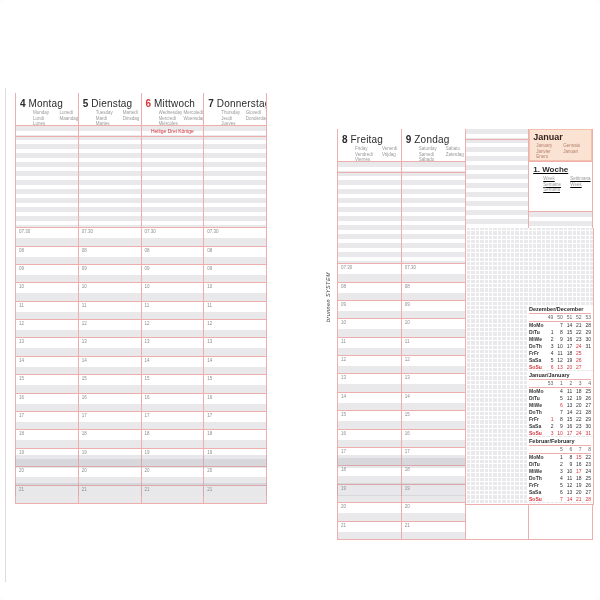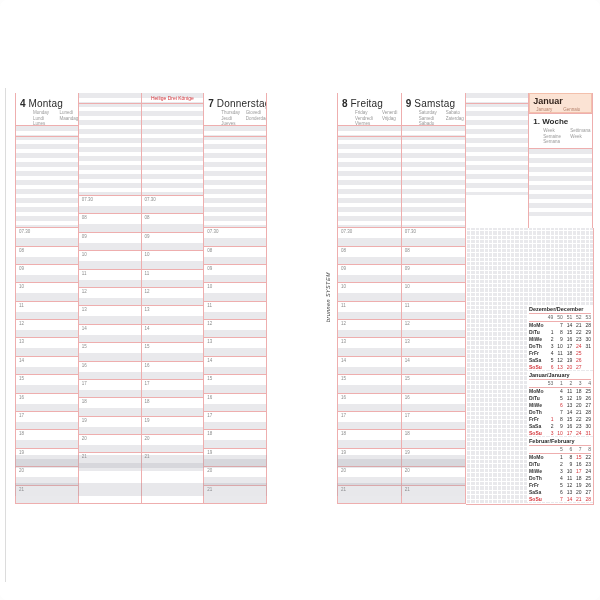--- a/index.html
+++ b/index.html
@@ -11,21 +11,21 @@
   body{
     width:600px;height:600px;background:#fdfdfd;
     font-family:"Liberation Sans","DejaVu Sans",sans-serif;
     -webkit-font-smoothing:antialiased;
   }
   .sheet{position:relative;width:600px;height:600px;background:#fff;overflow:hidden;border-radius:7px;}
   .edge-left{position:absolute;left:5px;top:88px;width:1px;height:494px;background:#dcdcdc;}
 
   .page{position:absolute;top:93px;height:411px;z-index:0;}
   #left-page{left:15px;width:252px;}
-  #right-page{left:337px;width:256px;}
+  #right-page{left:337px;width:256px;margin-top:36px;}
   .cols{display:flex;height:100%;border-left:1px solid var(--rl);border-bottom:1px solid var(--rl);box-sizing:border-box;}
   .day-col{flex:1;min-width:0;border-right:1px solid var(--rl);display:flex;flex-direction:column;background:#fff;}
 
   .day-head{height:33px;box-sizing:border-box;border-bottom:1px solid var(--rl);padding:3px 0 0 4px;overflow:hidden;}
   .day-line{white-space:nowrap;line-height:11px;}
   .day-num{display:inline-block;font-weight:bold;font-size:10px;color:#2b2b2b;}
   .day-name{display:inline-block;font-size:10px;color:#2b2b2b;margin-left:3px;letter-spacing:0.2px;}
   .red{color:var(--red) !important;}
   .day-trans{display:flex;padding-left:13px;margin-top:1px;}
   .tcol{width:27px;overflow:hidden;}
@@ -39,26 +39,26 @@
     border-bottom:1px solid var(--rl);font-size:5px;line-height:10px;text-align:center;
     color:var(--red);overflow:hidden;white-space:nowrap;}
 
   .timegrid{flex:1;display:flex;flex-direction:column;}
   .hrow{height:18.4px;box-sizing:border-box;border-top:1px solid var(--rl);display:flex;flex-direction:column;}
   .htop{height:10px;position:relative;}
   .hlabel{position:absolute;left:3px;top:1px;font-size:4.5px;line-height:5px;color:#8d8d8d;}
   .hgray{flex:1;background:var(--gray);}
 
   
-  .month-box{height:21px;box-sizing:border-box;background:#fbe3d4;border-bottom:1px solid var(--rl);
+  .month-box{height:33px;box-sizing:border-box;background:#fbe3d4;border-bottom:1px solid var(--rl);
     box-shadow:inset 0 0 0 1px #f3c0ac;padding:3px 8px 0 4px;overflow:hidden;}
   .month-title{font-size:9px;font-weight:bold;color:#33241d;line-height:10px;}
   .month-box .tline{color:#b5826d;}
   .month-box .day-trans{padding-left:3px;}
-  .week-box{height:35px;box-sizing:border-box;border-bottom:1px solid var(--rl);padding:3px 0 0 4px;background:#fff;overflow:hidden;}
+  .week-box{height:50px;box-sizing:border-box;border-bottom:1px solid var(--rl);padding:3px 0 0 4px;background:#fff;overflow:hidden;text-decoration:underline;}
   .week-title{font-size:8px;font-weight:bold;color:#2b2b2b;line-height:10px;}
   .week-box .day-trans{padding-left:10px;}
 
   .checker{position:absolute;left:466px;top:228px;width:128px;height:277px;z-index:2;box-sizing:border-box;
     background-color:var(--gray);
     background-image:
       repeating-linear-gradient(0deg,#ffffff 0px,#ffffff 1px,transparent 1px,transparent 4.4px),
       repeating-linear-gradient(90deg,#ffffff 0px,#ffffff 1px,transparent 1px,transparent 4.4px);
     border-bottom:1px solid var(--rl);border-right:1px solid var(--rl);}
 
@@ -188,20 +188,34 @@
             </div>
             <div class="hrow">
               <div class="htop">
                 <span class="hlabel">21</span>
               </div>
               <div class="hgray"></div>
             </div>
           </div>
         </div>
         <div class="day-col">
+          <div class="day-head">
+            <div class="day-line"><span class="day-num">5</span><span class="day-name">Dienstag</span></div>
+            <div class="day-trans">
+              <div class="tcol">
+                <div class="tline">Tuesday</div>
+                <div class="tline">Mardi</div>
+                <div class="tline">Martes</div>
+              </div>
+              <div class="tcol">
+                <div class="tline">Martedì</div>
+                <div class="tline">Dinsdag</div>
+              </div>
+            </div>
+          </div>
           <div class="notes">
             <div class="holiday-row"></div>
           </div>
           <div class="timegrid">
             <div class="hrow">
               <div class="htop">
                 <span class="hlabel">07.30</span>
               </div>
               <div class="hgray"></div>
             </div>
@@ -285,20 +299,34 @@
             </div>
             <div class="hrow">
               <div class="htop">
                 <span class="hlabel">21</span>
               </div>
               <div class="hgray"></div>
             </div>
           </div>
         </div>
         <div class="day-col">
+          <div class="day-head">
+            <div class="day-line"><span class="day-num red">6</span><span class="day-name">Mittwoch</span></div>
+            <div class="day-trans">
+              <div class="tcol">
+                <div class="tline">Wednesday</div>
+                <div class="tline">Mercredi</div>
+                <div class="tline">Miércoles</div>
+              </div>
+              <div class="tcol">
+                <div class="tline">Mercoledì</div>
+                <div class="tline">Woensdag</div>
+              </div>
+            </div>
+          </div>
           <div class="notes">
             <div class="holiday-row">Heilige Drei Könige</div>
           </div>
           <div class="timegrid">
             <div class="hrow">
               <div class="htop">
                 <span class="hlabel">07.30</span>
               </div>
               <div class="hgray"></div>
             </div>
@@ -610,21 +638,21 @@
             <div class="hrow">
               <div class="htop">
                 <span class="hlabel">21</span>
               </div>
               <div class="hgray"></div>
             </div>
           </div>
         </div>
         <div class="day-col">
           <div class="day-head">
-            <div class="day-line"><span class="day-num">9</span><span class="day-name">Samstag</span></div>
+            <div class="day-line"><span class="day-num">9</span><span class="day-name">Zondag</span></div>
             <div class="day-trans">
               <div class="tcol">
                 <div class="tline">Saturday</div>
                 <div class="tline">Samedi</div>
                 <div class="tline">Sábado</div>
               </div>
               <div class="tcol">
                 <div class="tline">Sabato</div>
                 <div class="tline">Zaterdag</div>
               </div>

